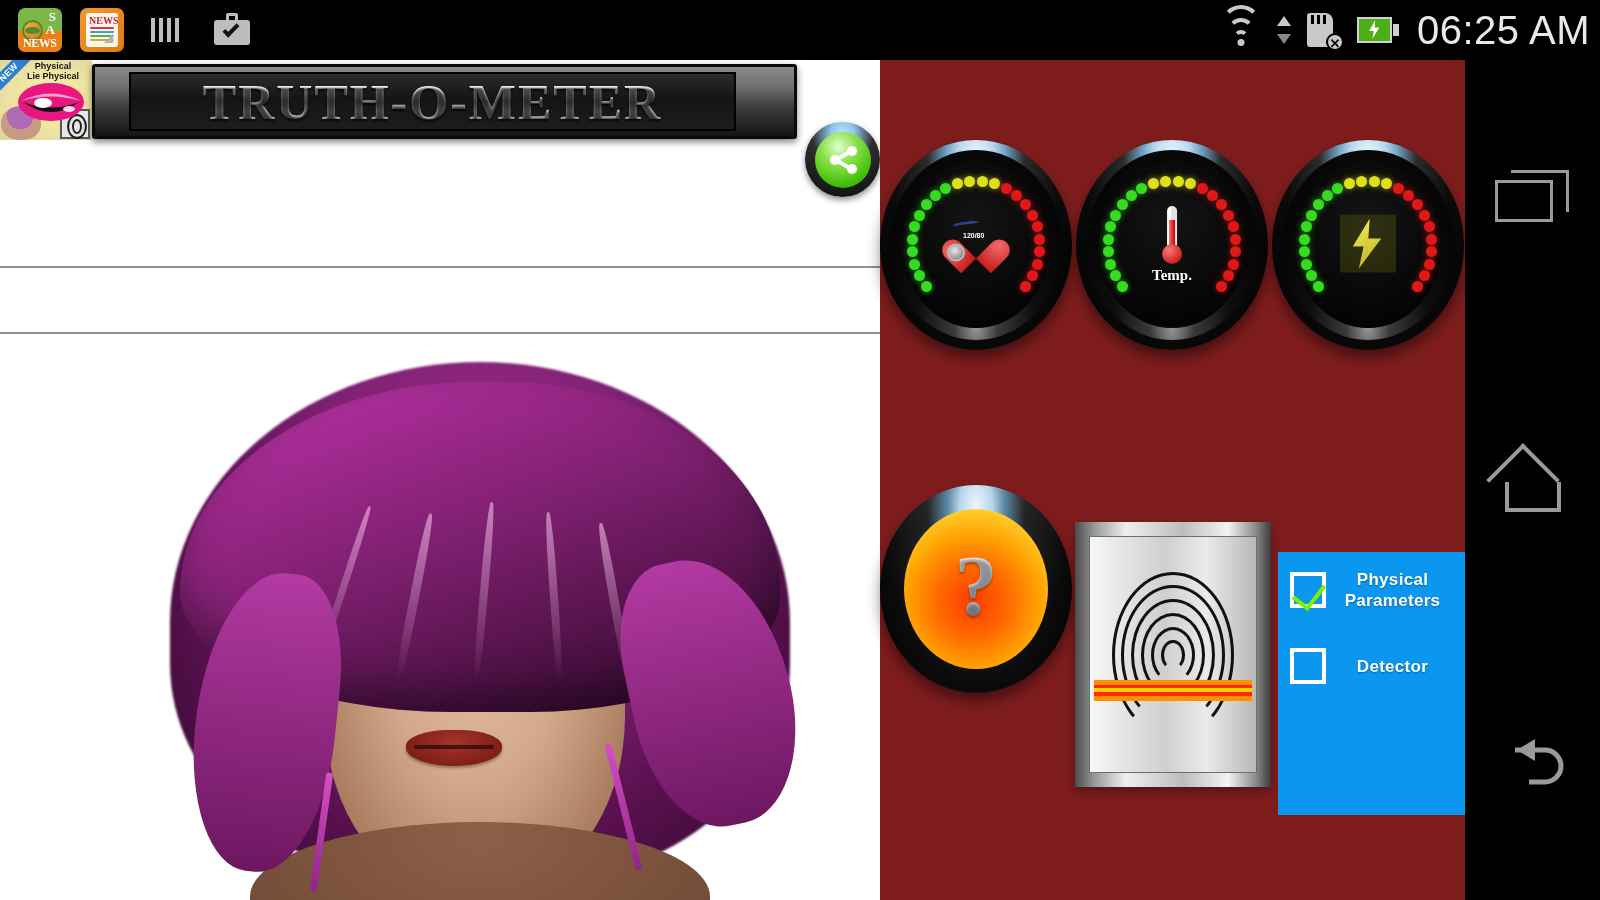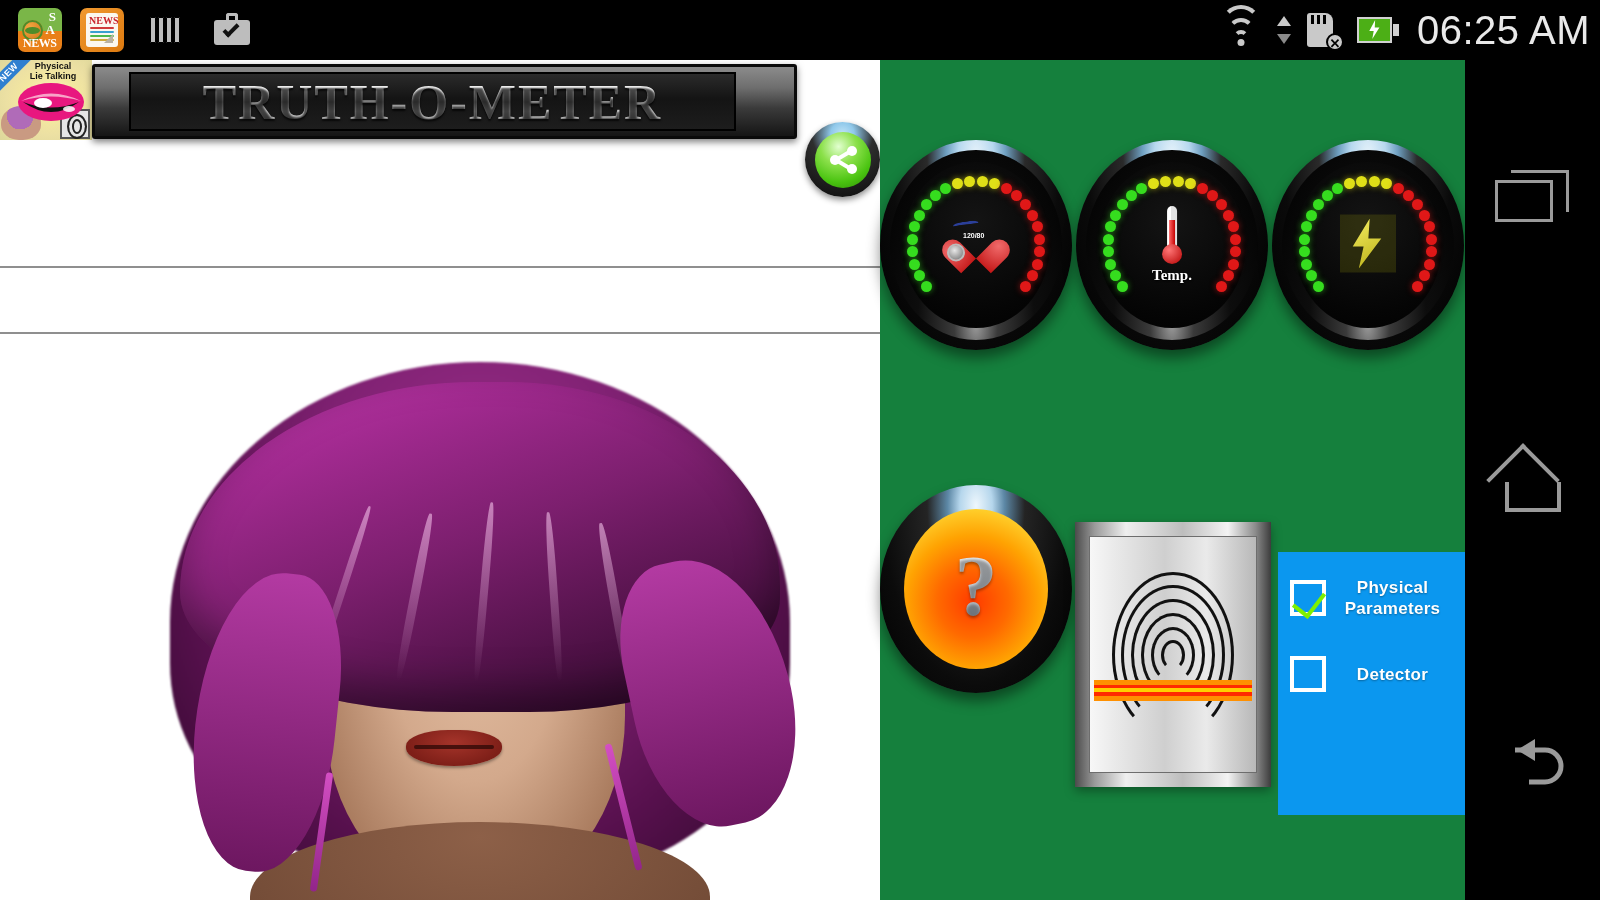--- a/index.html
+++ b/index.html
@@ -221,21 +221,21 @@
   .side-lock { position: absolute; background: linear-gradient(180deg, #b33aa2, #6d1760); border-radius: 45%; }
   .sl-left { left: 96px; top: 230px; width: 140px; height: 300px; transform: rotate(6deg);
     border-radius: 55% 38% 48% 48%; }
   .sl-right { left: 530px; top: 215px; width: 160px; height: 270px; transform: rotate(-12deg);
     border-radius: 38% 58% 48% 48%; }
   .shoulder { position: absolute; left: 150px; bottom: -30px; width: 460px; height: 150px;
     background: radial-gradient(ellipse at 50% 10%, #8d6048, #6d4733); border-radius: 50% 50% 0 0; }
   .earring { position: absolute; width: 7px; background: linear-gradient(to bottom, #d44fc3, #92258a); border-radius: 4px; }
 
   
-  #rightpanel { position: absolute; left: 880px; top: 0; width: 585px; height: 840px; background: #15803d; }
+  #rightpanel { position: absolute; left: 880px; top: 0; width: 585px; height: 840px; background: #7f1d1d; }
 
   .gauge { position: absolute; width: 192px; height: 210px; }
   .gauge .bezel {
     position: absolute; inset: 0; border-radius: 50%;
     background:
       radial-gradient(ellipse at 50% 8%, #e9f4fb 0%, #b7d8ef 13%, #6e9fc0 22%, #2a2a2a 36%, #0a0a0a 62%, #000 100%);
     box-shadow: 0 8px 14px rgba(0,0,0,.45);
   }
   .gauge .ring2 {
     position: absolute; left: 10px; top: 10px; right: 10px; bottom: 10px; border-radius: 50%;
@@ -315,21 +315,21 @@
     position: absolute; border: 3px solid #111; border-radius: 50%; left: 50%; top: 50%;
     transform: translate(-50%,-50%); border-bottom-color: transparent;
   }
   #scanner .scanline {
     position: absolute; left: 4px; right: 4px; top: 143px; height: 21px;
     background: linear-gradient(to bottom, #ff9000 0 22%, #ff2a00 22% 40%, #ffd000 40% 58%, #ff2a00 58% 76%, #ff9000 76% 100%);
   }
 
   #checkpanel {
     position: absolute; left: 398px; top: 492px; width: 187px; height: 263px; background: #0b97ef;
-    padding-top: 8px;
+    padding-top: 0;
   }
   .checkrow { display: flex; align-items: center; height: 76px; padding-left: 12px; }
   .cbox { width: 36px; height: 36px; border: 4px solid #fff; flex: 0 0 auto; position: relative; }
   .cbox.on::after {
     content: ""; position: absolute; left: 5px; top: 2px; width: 16px; height: 26px;
     border-right: 4px solid #7ef000; border-bottom: 4px solid #7ef000; transform: rotate(38deg);
   }
   .clabel { flex: 1; text-align: center; color: #fff; font-weight: bold; font-size: 17px;
     line-height: 21px; letter-spacing: .3px; text-shadow: 0 1px 2px rgba(0,0,0,.35); padding-right: 6px; }
 </style>
@@ -398,21 +398,21 @@
   </div>
 
   <div id="app">
 
     <div id="appheader">
 
       <div id="appicon">
         <div class="ribbon">NEW</div>
         <div class="label">
           <span>Physical</span><br>
-          <span>Lie Talking</span>
+          <span>Lie Physical</span>
         </div>
         <div class="girl"></div>
         <div class="fprint"></div>
         <svg class="lips" viewBox="0 0 68 40">
           <ellipse cx="34" cy="20" rx="33" ry="19" fill="#e8177f"></ellipse>
           <path d="M4 19 Q34 4 64 19 Q34 10 4 19Z" fill="#f8a3c8"></path>
           <path d="M6 20 Q34 40 62 20 Q34 31 6 20Z" fill="#111"></path>
           <ellipse cx="26" cy="21" rx="9" ry="5" fill="#fff"></ellipse>
           <ellipse cx="52" cy="27" rx="6" ry="3" fill="#fff" opacity=".85"></ellipse>
         </svg>

